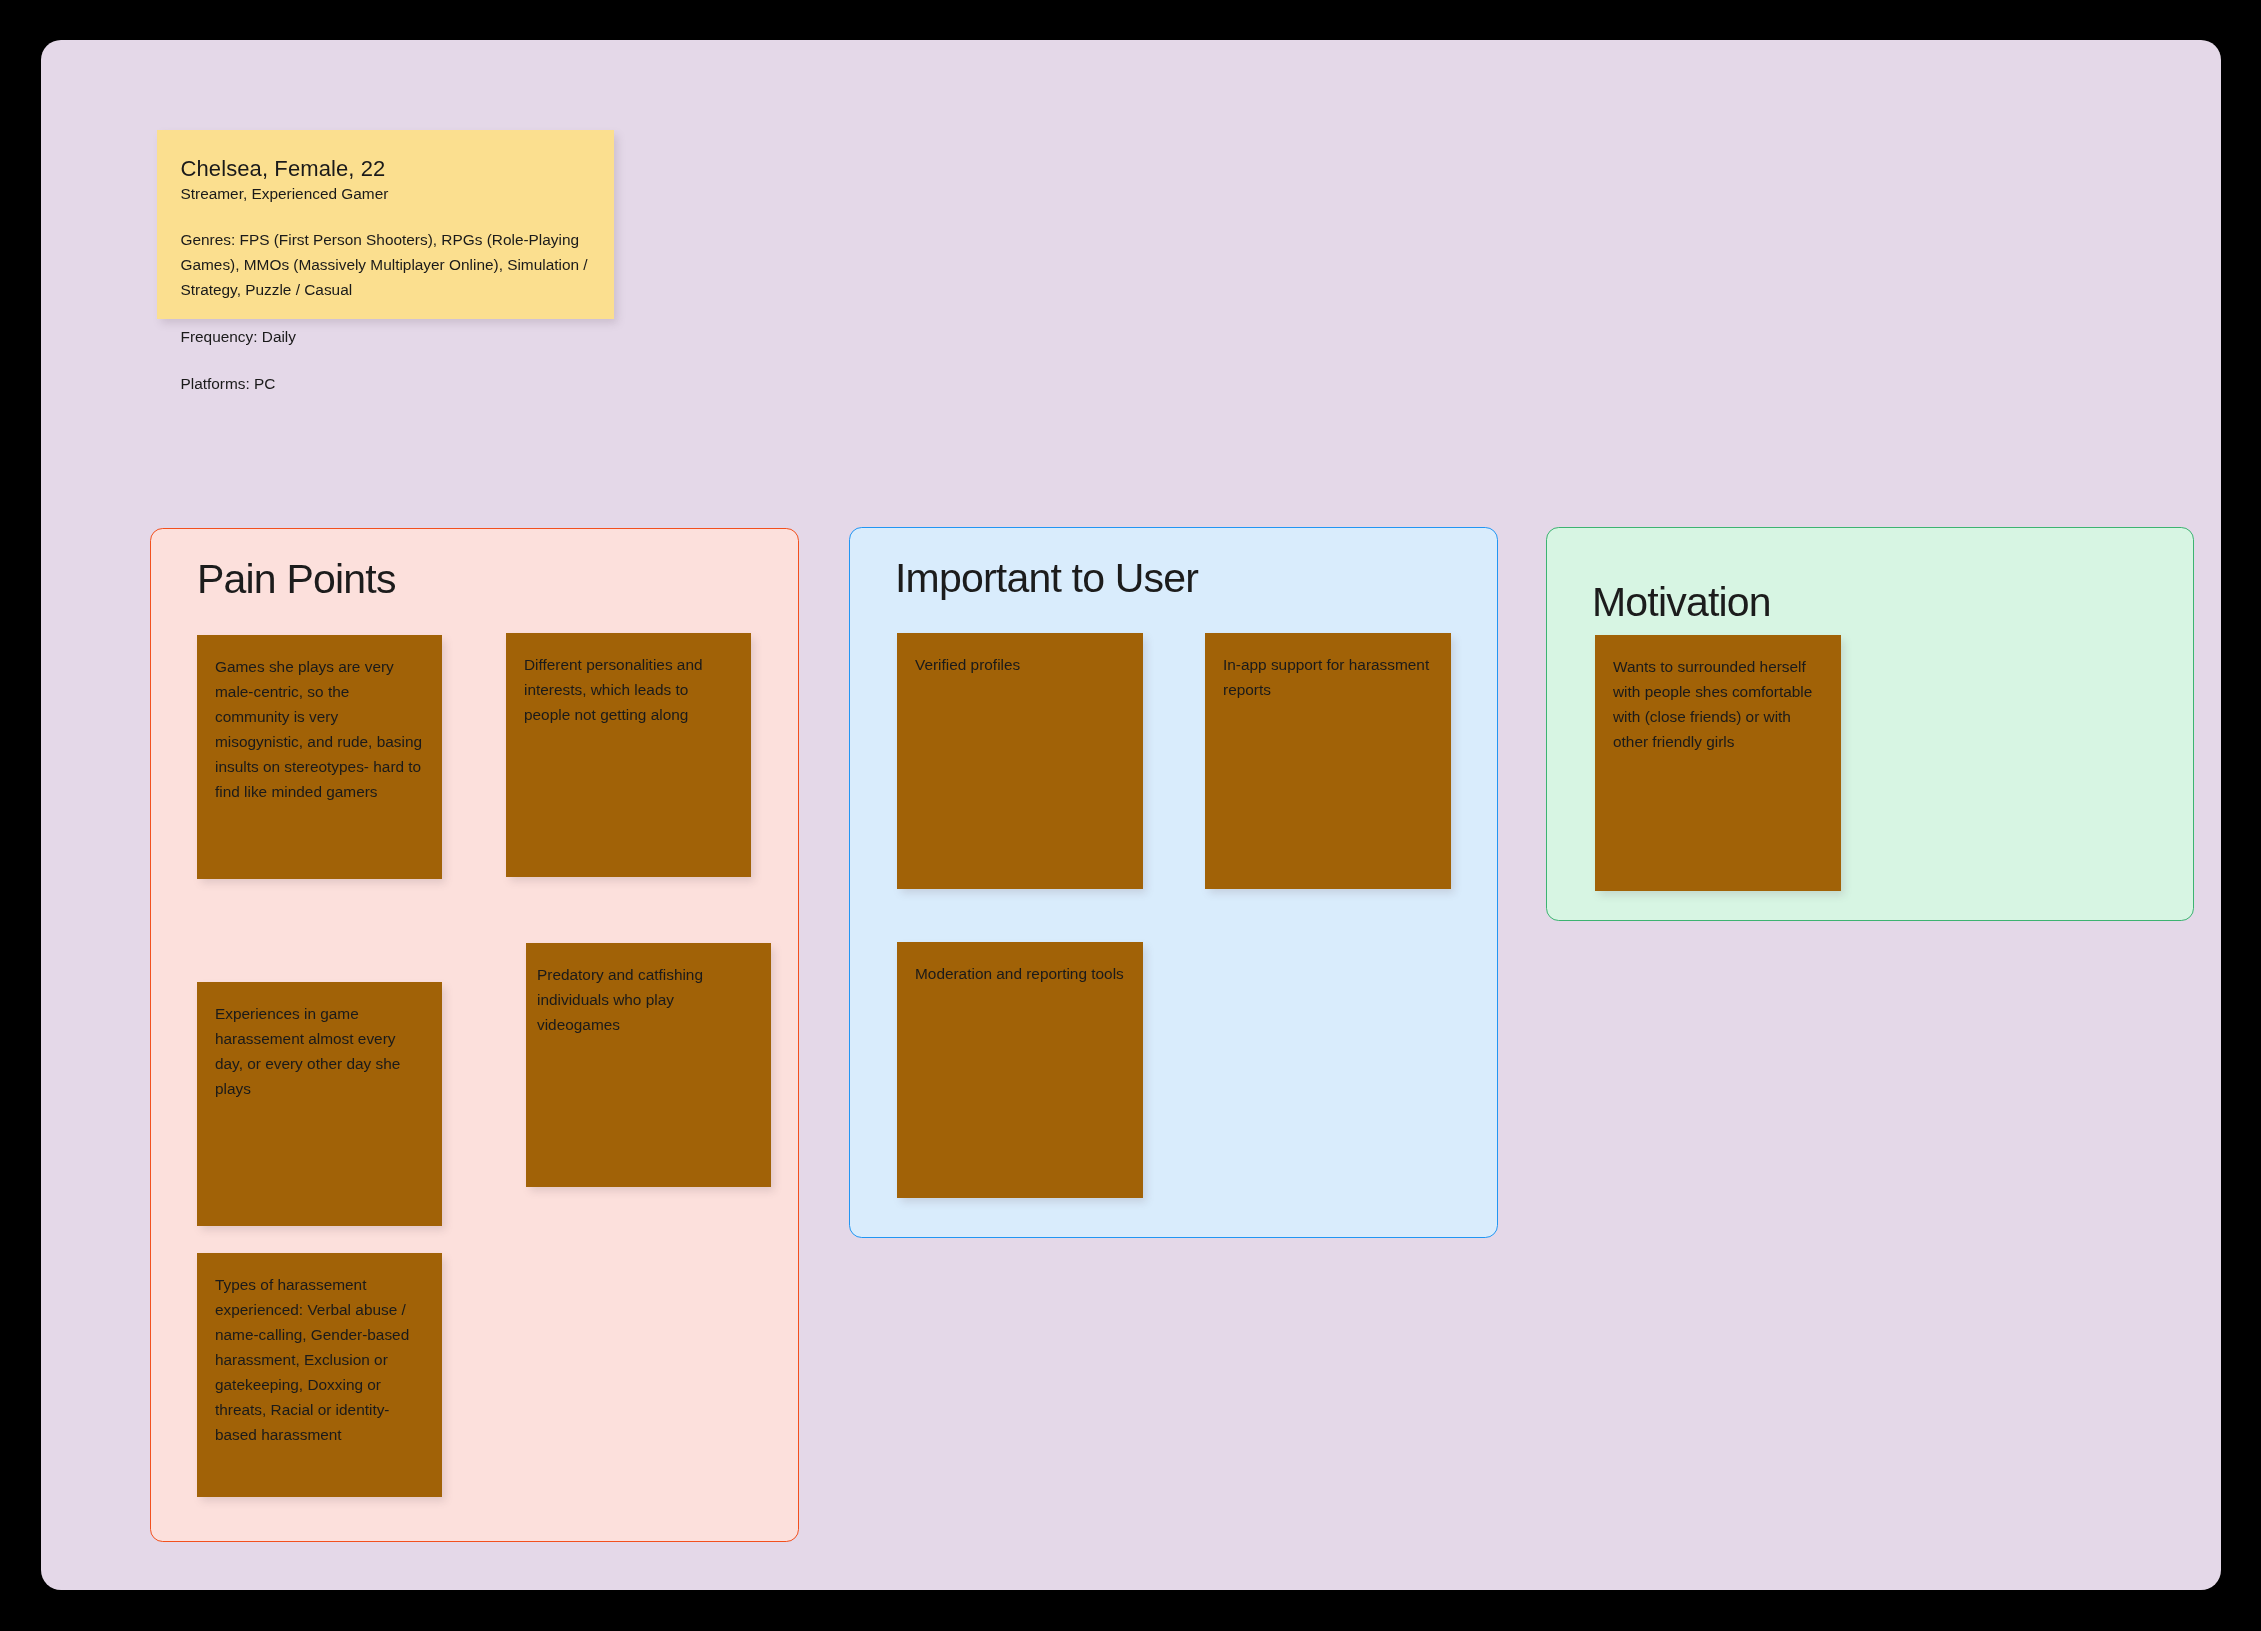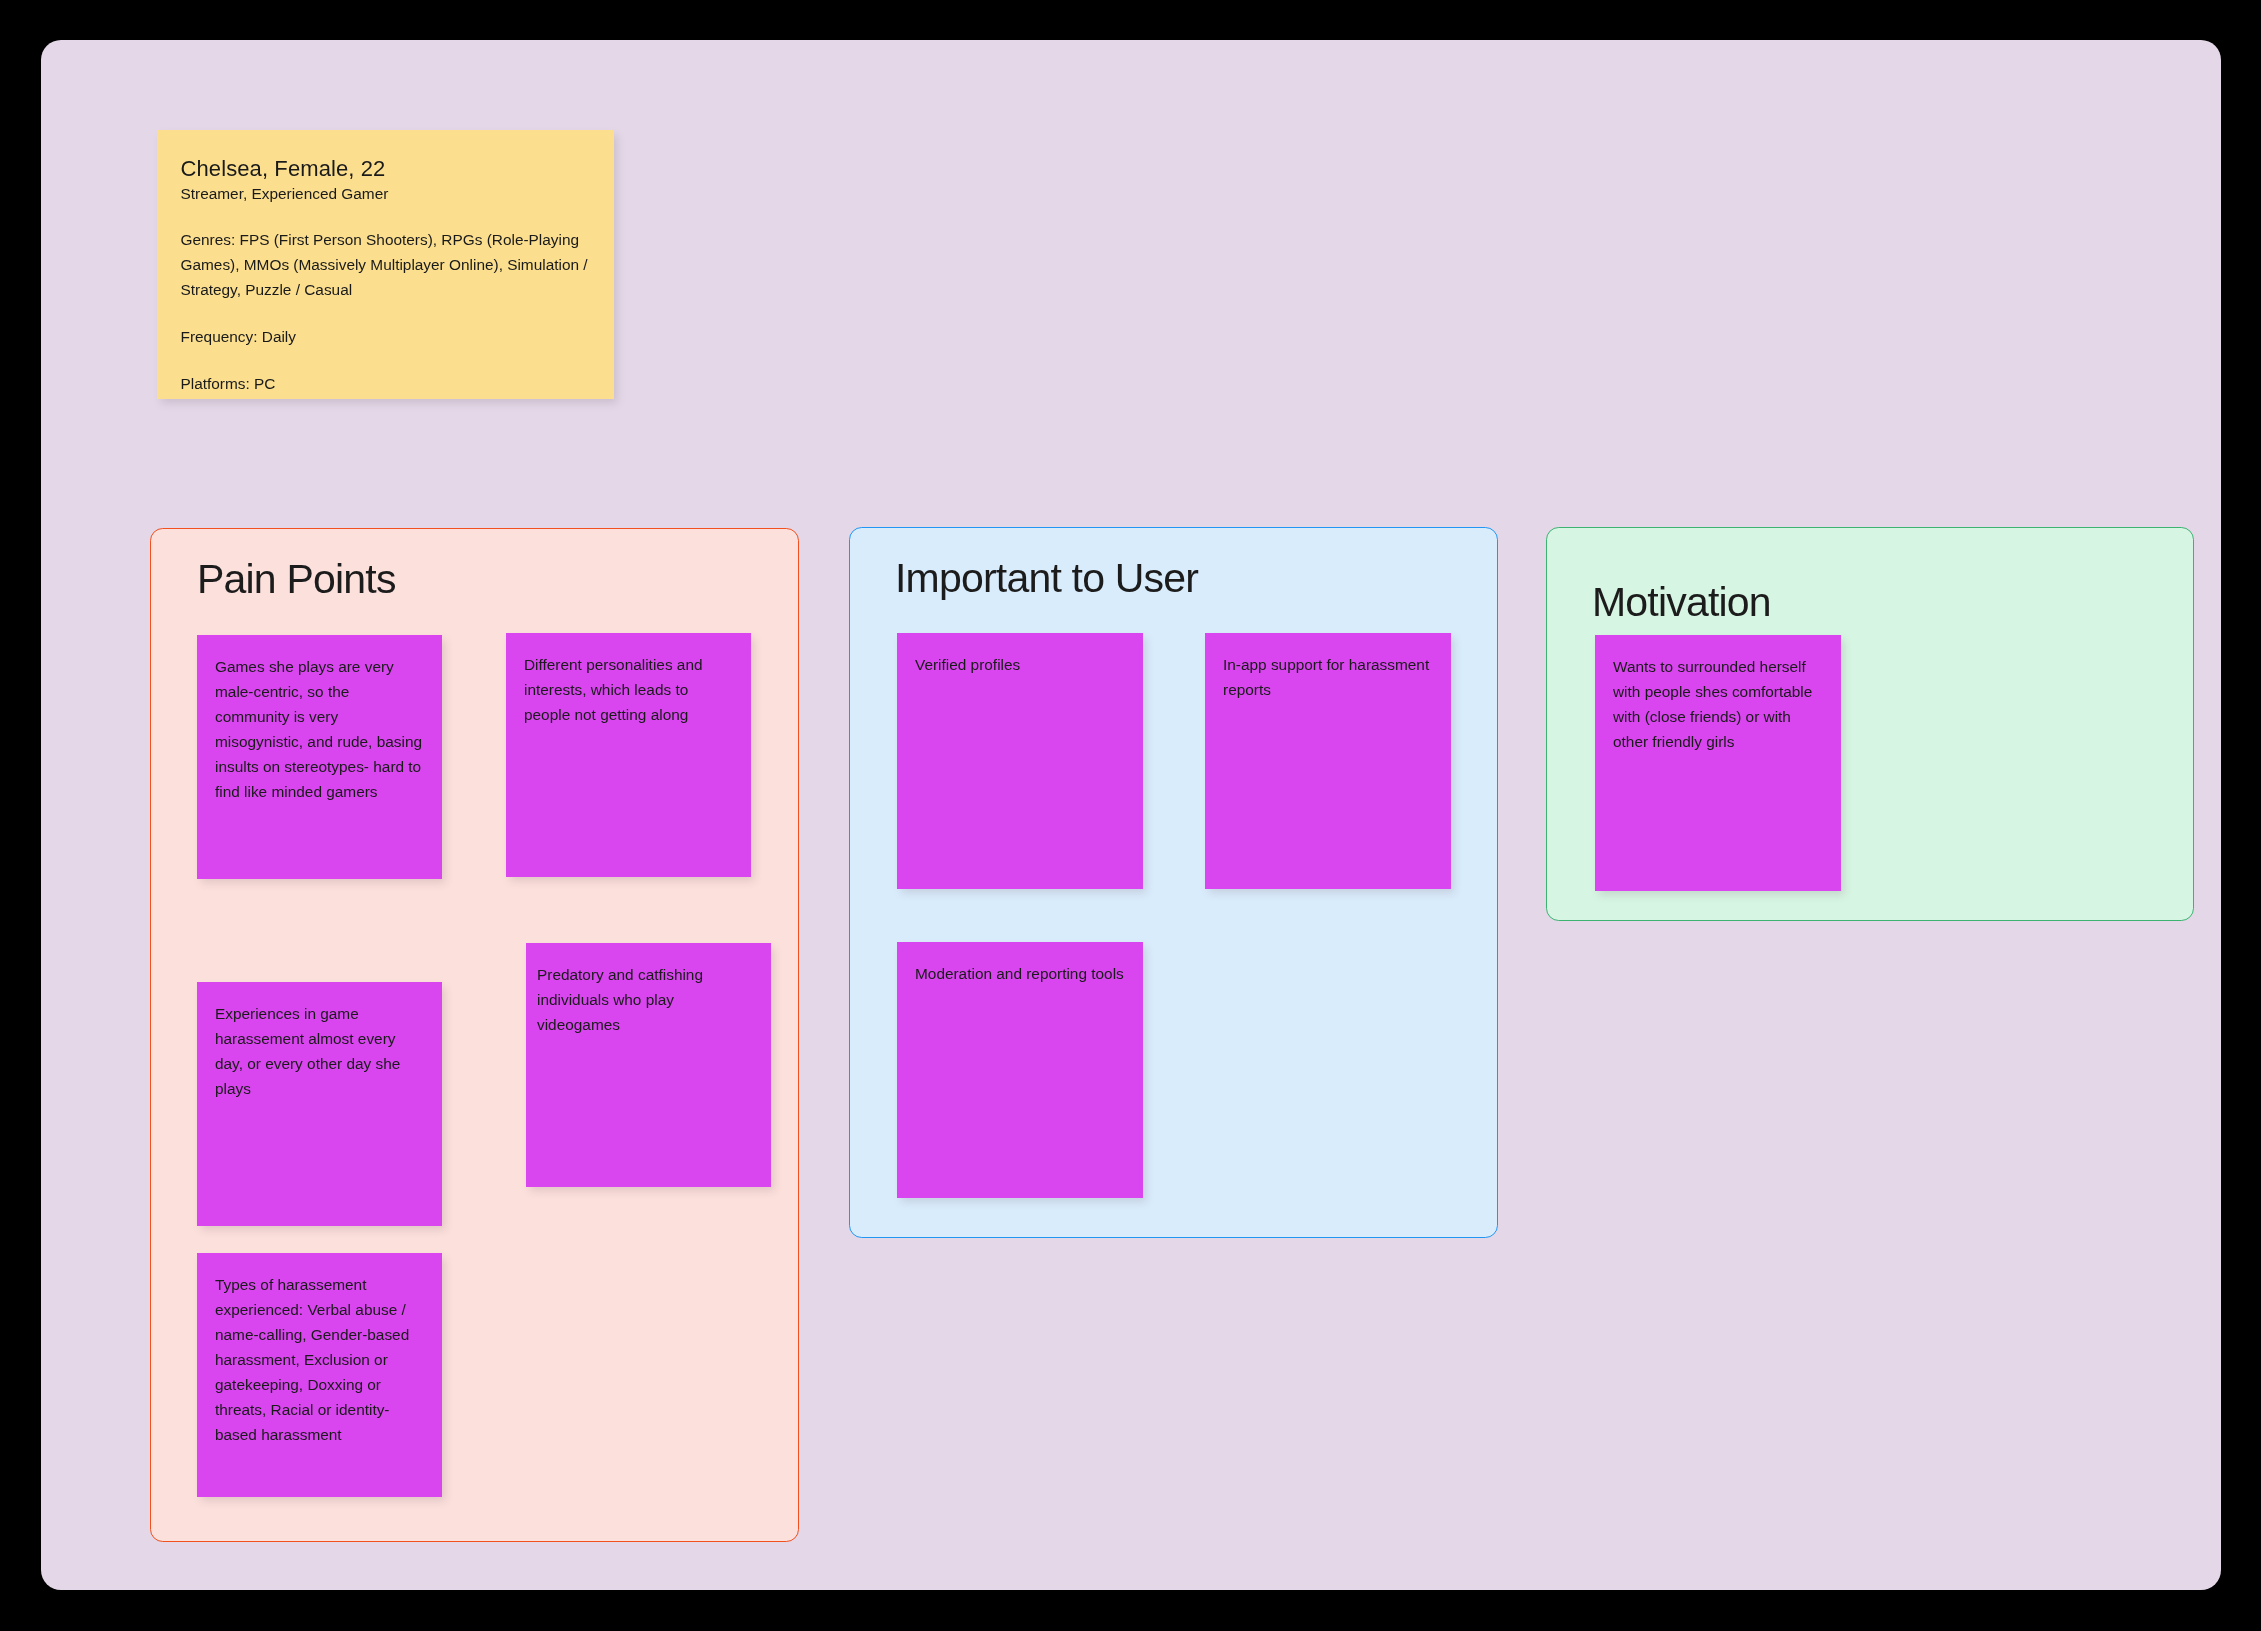--- a/index.html
+++ b/index.html
@@ -25,21 +25,21 @@
     background: #e4d8e8;
     border-radius: 20px;
   }
 
   
   #persona-card {
     position: absolute;
     left: 116px;
     top: 90px;
     width: 457px;
-    height: 269px;
+    height: 189px;
     background: #fbdf8f;
     box-shadow: 3.6px 5.4px 8.1px rgba(120, 100, 120, 0.22);
     box-sizing: border-box;
     padding: 25px 23.5px 0 23.5px;
   }
   #persona-card .p-name {
     font-size: 22px;
     color: #1a1a1a;
     letter-spacing: 0.1px;
     line-height: 1.25;
@@ -90,21 +90,21 @@
   #panel-motivation {
     left: 1505px; top: 487px;
     width: 648px; height: 394px;
     background: #d7f5e3;
     border: 1.8px solid #3cb371;
   }
 
   
   .note {
     position: absolute;
-    background: #d946ef;
+    background: #a16207;
     box-shadow: 3.6px 5.4px 8.1px rgba(120, 100, 110, 0.20);
     box-sizing: border-box;
     padding: 20px 18px;
     font-size: 15.4px;
     line-height: 1.62;
     color: #1a1a1a;
   }
   .note.w271 { width: 245px; height: 244px; }
   .note.w272 { width: 246px; height: 256px; }
 </style>

